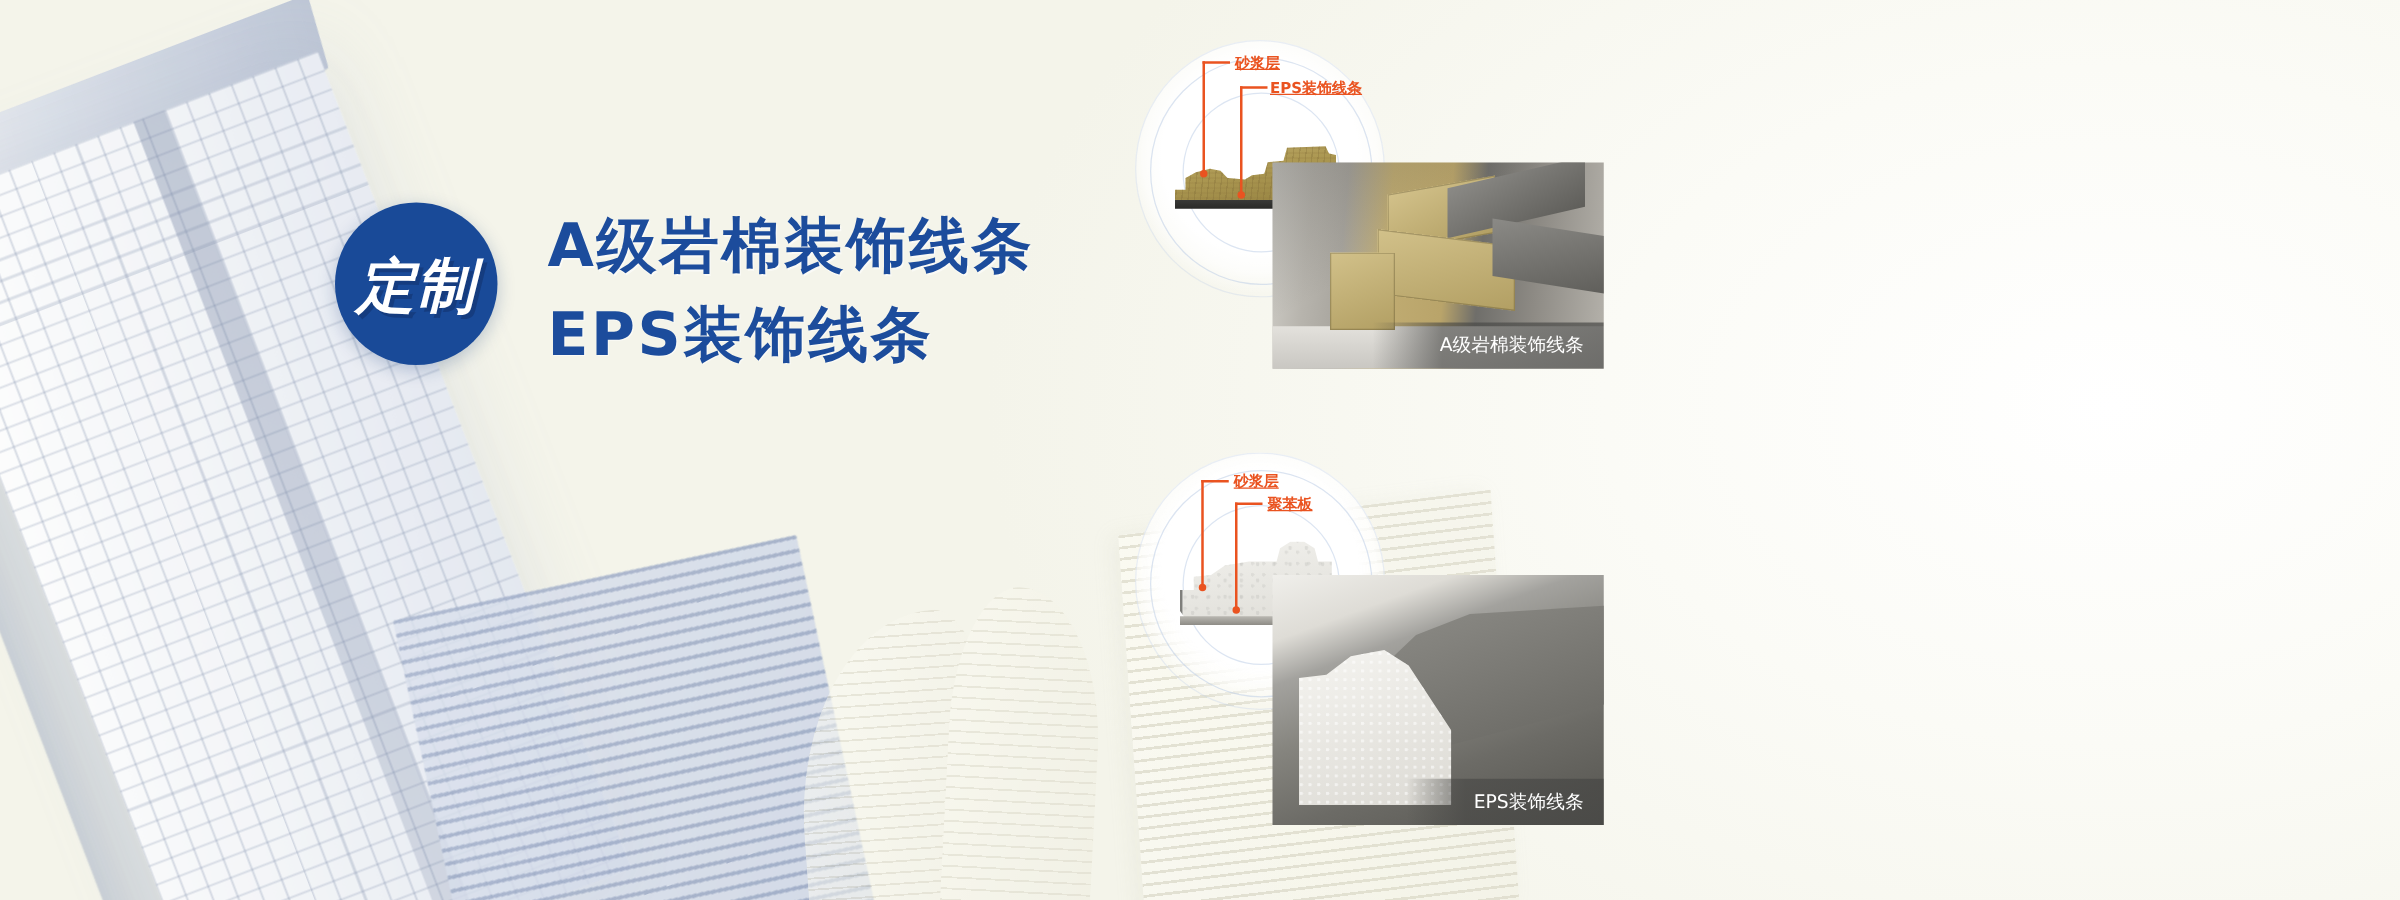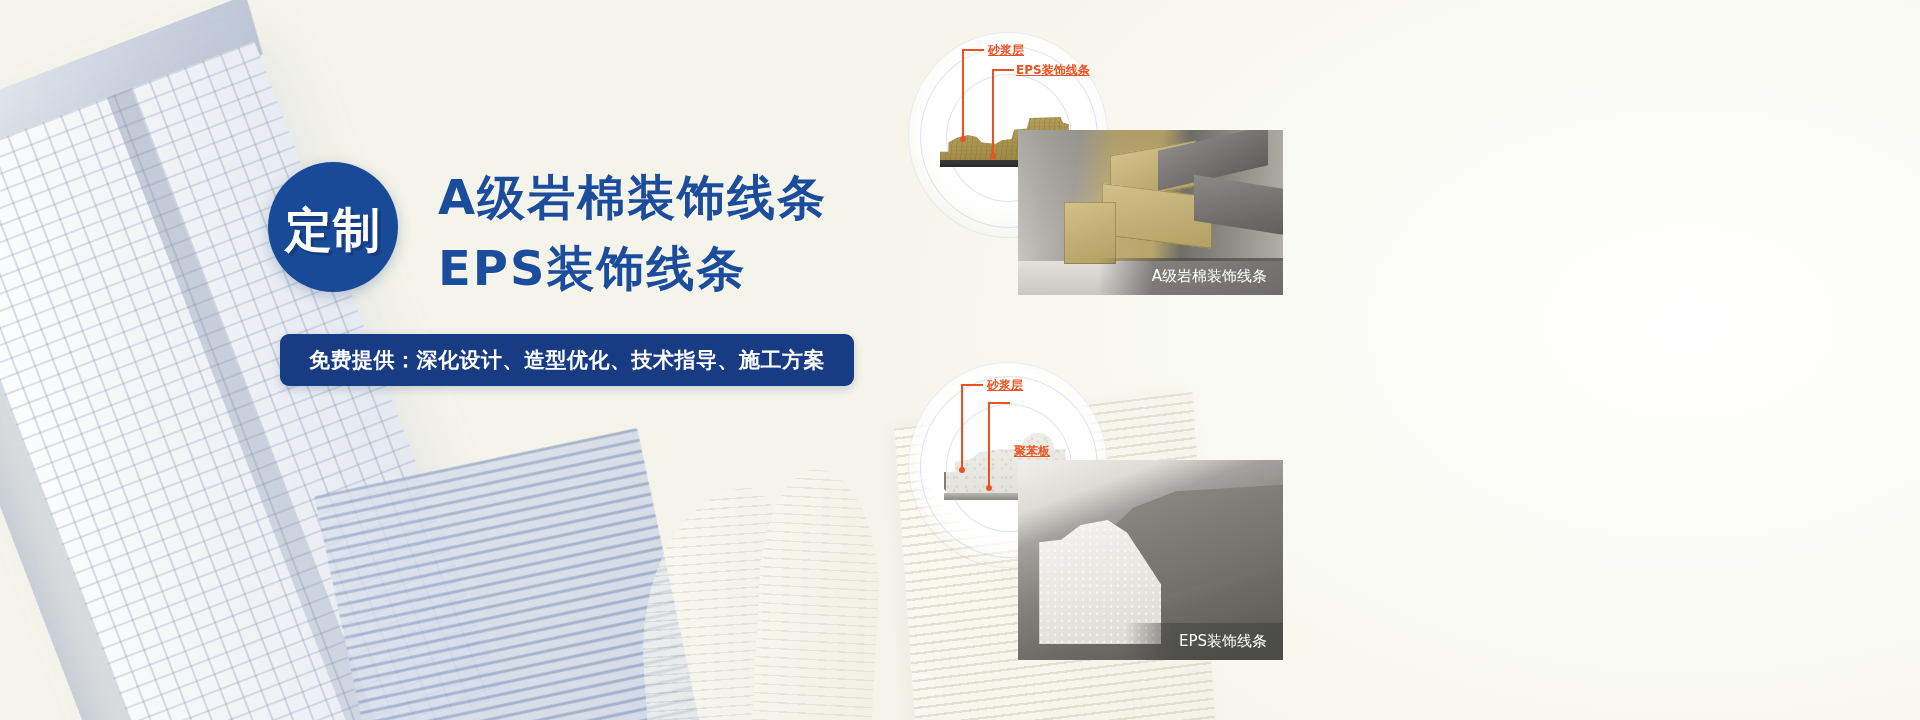--- a/index.html
+++ b/index.html
@@ -89,21 +89,21 @@
       linear-gradient(100deg,#fefdf6,#f1f0e2);
     box-shadow:-6px 0 16px rgba(200,198,178,.25);
   }
   
   .badge-circle{
     position:absolute;left:268px;top:162px;width:130px;height:130px;border-radius:50%;
     background:#194a98;display:flex;align-items:center;justify-content:center;
     box-shadow:0 4px 14px rgba(20,58,120,.25);
   }
   .badge-text{
-    color:#ffffff;font-size:47px;font-weight:900;
+    color:#ffffff;font-size:47px;font-weight:900;font-style:italic;
     letter-spacing:1px;line-height:1;
     text-shadow:3px 3px 0 rgba(15,40,90,.40);
     white-space:nowrap;font-family:"DejaVu Sans","Liberation Sans",sans-serif;
     transform:translateY(2px);
   }
   
   .headlines{position:absolute;left:438px;top:168px;}
   .headline{
     color:#1c4c9c;font-size:48px;font-weight:bold;line-height:1.22;
     letter-spacing:2px;white-space:nowrap;
@@ -246,23 +246,20 @@
 
   <div class="badge-circle">
     <span class="badge-text">定制</span>
   </div>
 
   <div class="headlines">
     <div class="headline l1">A级岩棉装饰线条</div>
     <div class="headline l2">EPS装饰线条</div>
   </div>
 
-  <div class="pill">
-    <span class="pill-text">免费提供：深化设计、造型优化、技术指导、施工方案</span>
-  </div>
 
   <div class="prod top">
 
     <div class="halo" style="left:8px;top:4px;width:200px;height:206px;"></div>
     <div class="halo-ring" style="left:20px;top:18px;width:176px;height:180px;"></div>
     <div class="halo-ring inner" style="left:46px;top:46px;width:124px;height:126px;"></div>
 
     <div class="cut-wool" style="left:40px;top:82px;width:140px;height:58px;"></div>
     <div class="cut-wool-base" style="left:40px;top:132px;width:130px;height:7px;"></div>
 
@@ -304,21 +301,21 @@
       <div class="leader-dot" style="left:59px;top:147px;"></div>
       <div class="leader-line" style="left:61px;top:64px;width:1.6px;height:86px;"></div>
       <div class="leader-line" style="left:61px;top:64px;width:22px;height:1.6px;"></div>
       <div class="leader-label" style="left:87px;top:57px;">砂浆层</div>
     </div>
 
     <div class="leader">
       <div class="leader-dot" style="left:86px;top:165px;"></div>
       <div class="leader-line" style="left:88px;top:82px;width:1.6px;height:86px;"></div>
       <div class="leader-line" style="left:88px;top:82px;width:22px;height:1.6px;"></div>
-      <div class="leader-label" style="left:114px;top:75px;margin-top:48px;">聚苯板</div>
+      <div class="leader-label" style="left:114px;top:75px;">聚苯板</div>
     </div>
 
     <div class="photo eps">
       <div class="grey-top"></div>
       <div class="foam"></div>
       <span class="caption">EPS装饰线条</span>
     </div>
   </div>
 
 </div>

